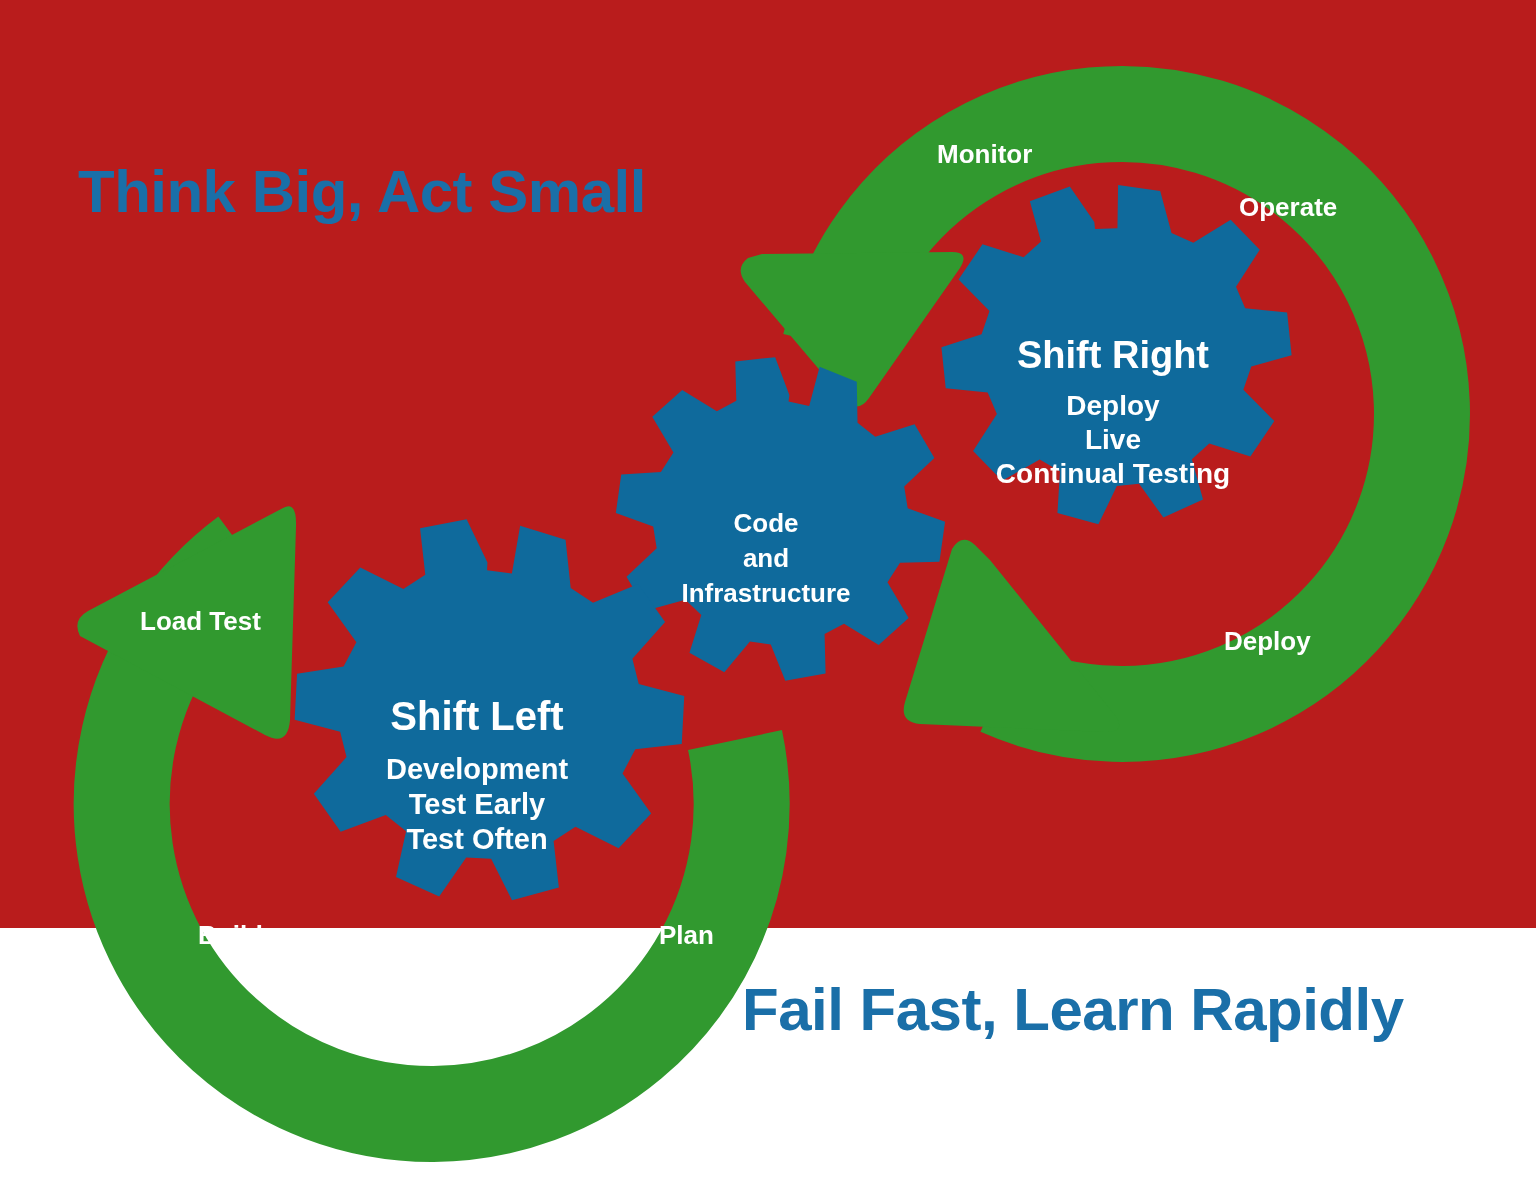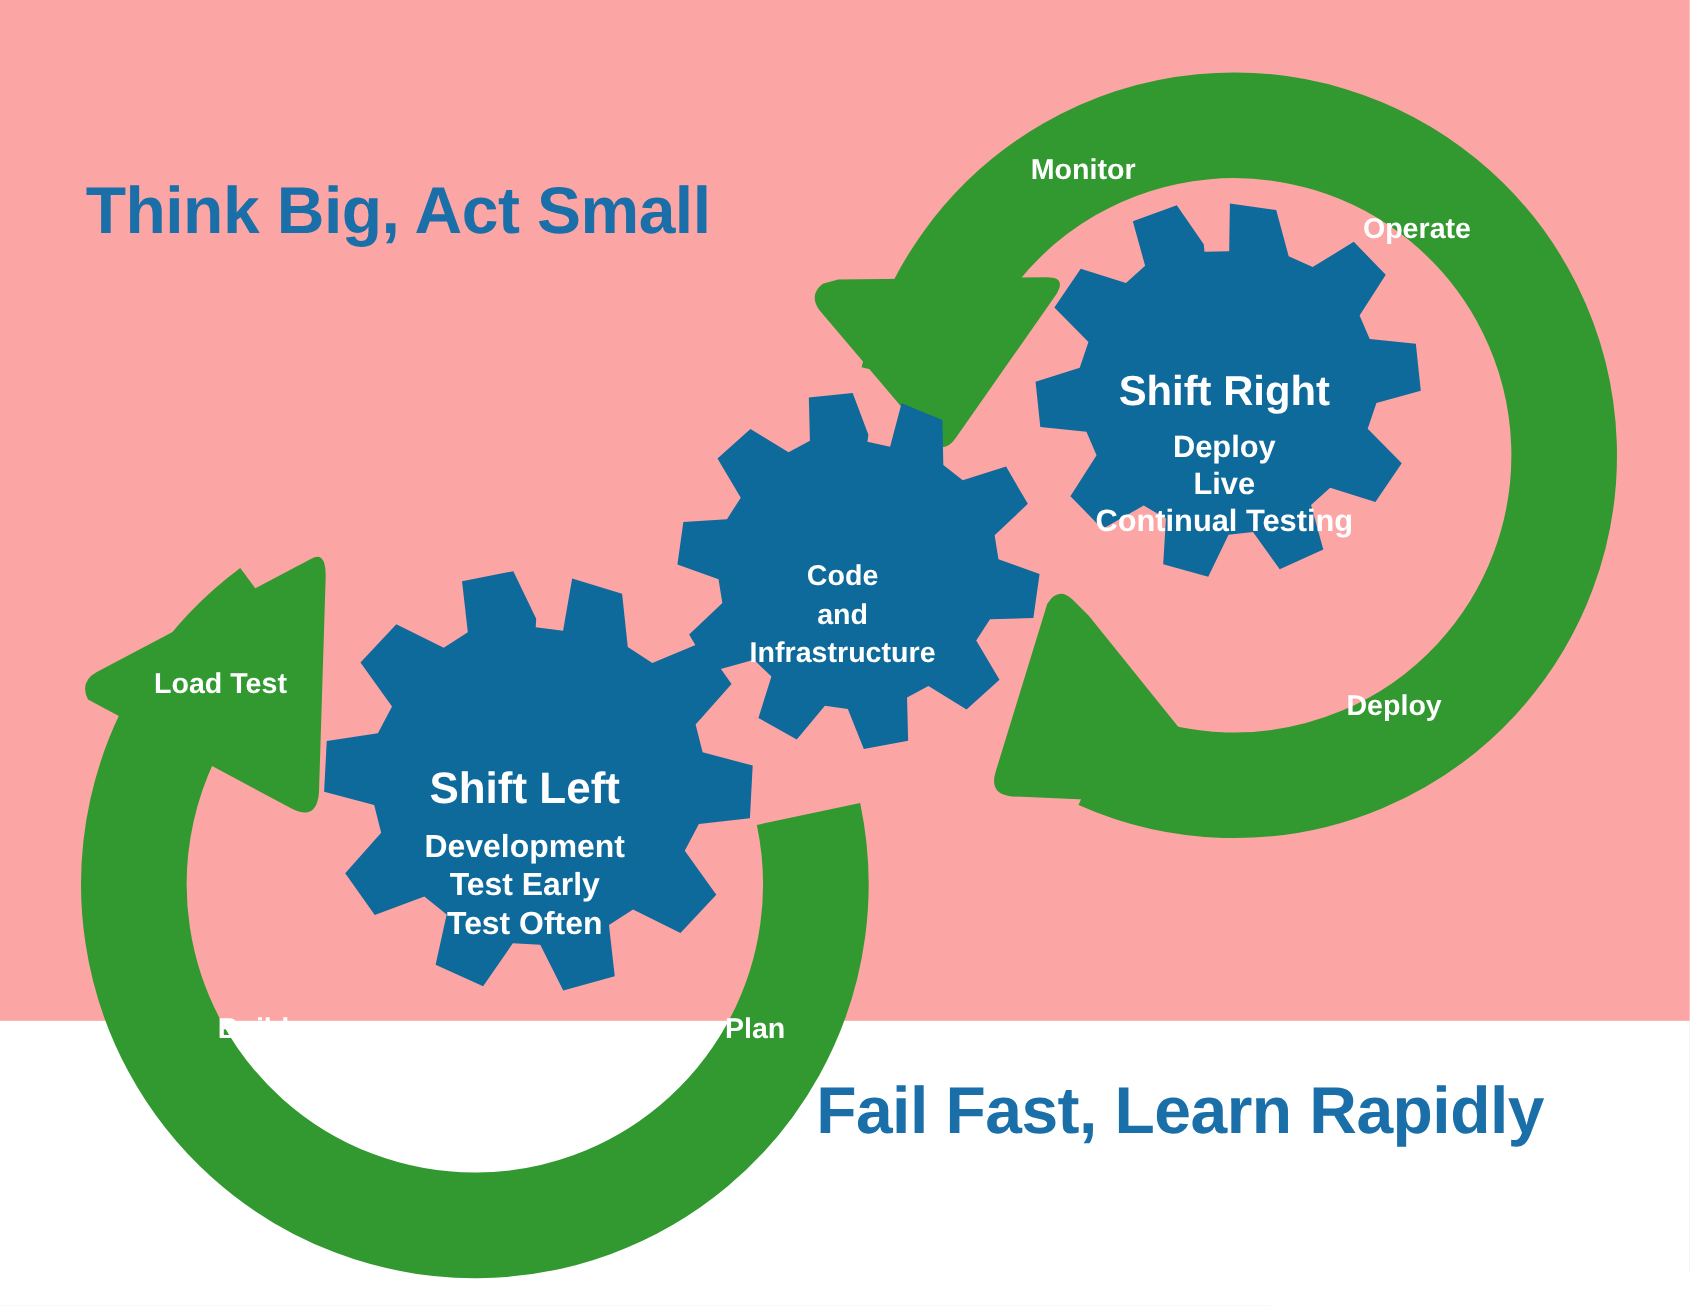--- a/index.html
+++ b/index.html
@@ -10,21 +10,21 @@
   body {
     width: 1536px;
     height: 1187px;
     font-family: "Liberation Sans", sans-serif;
     overflow: hidden;
   }
   #stage {
     position: relative;
     width: 1536px;
     height: 928px;
-    background: #fca5a5;
+    background: #b91c1c;
   }
   #diagram-svg {
     position: absolute;
     inset: 0;
     width: 1536px;
     height: 1187px;
     display: block;
   }
   .title-text {
     font-weight: bold;

